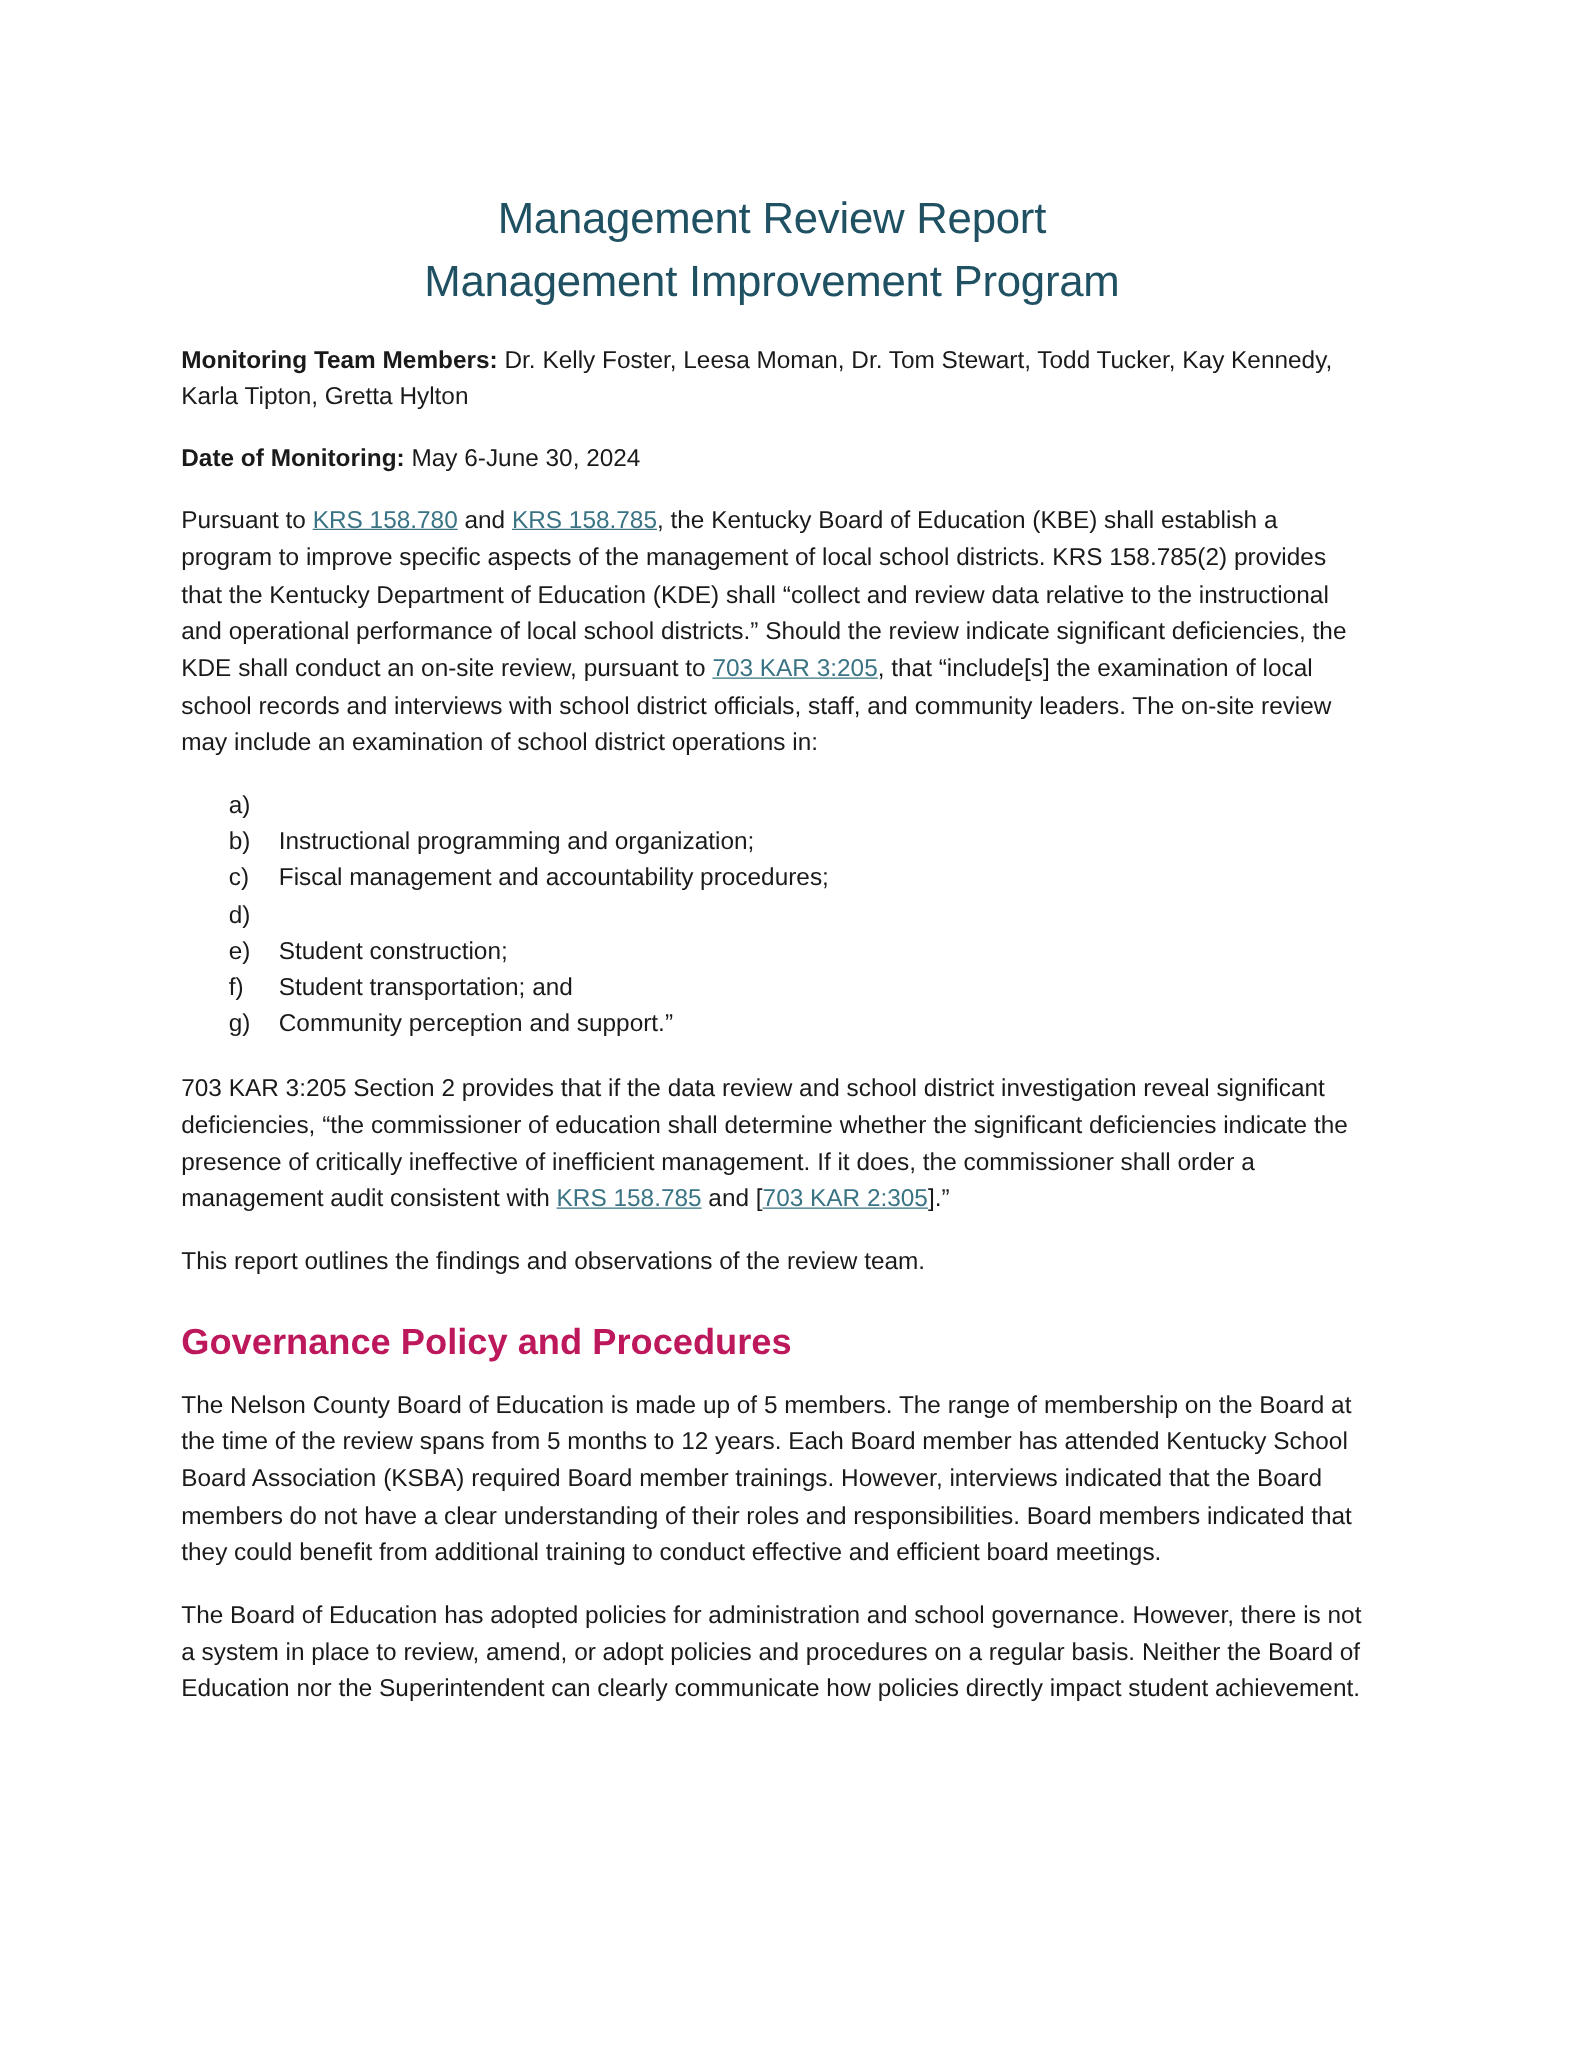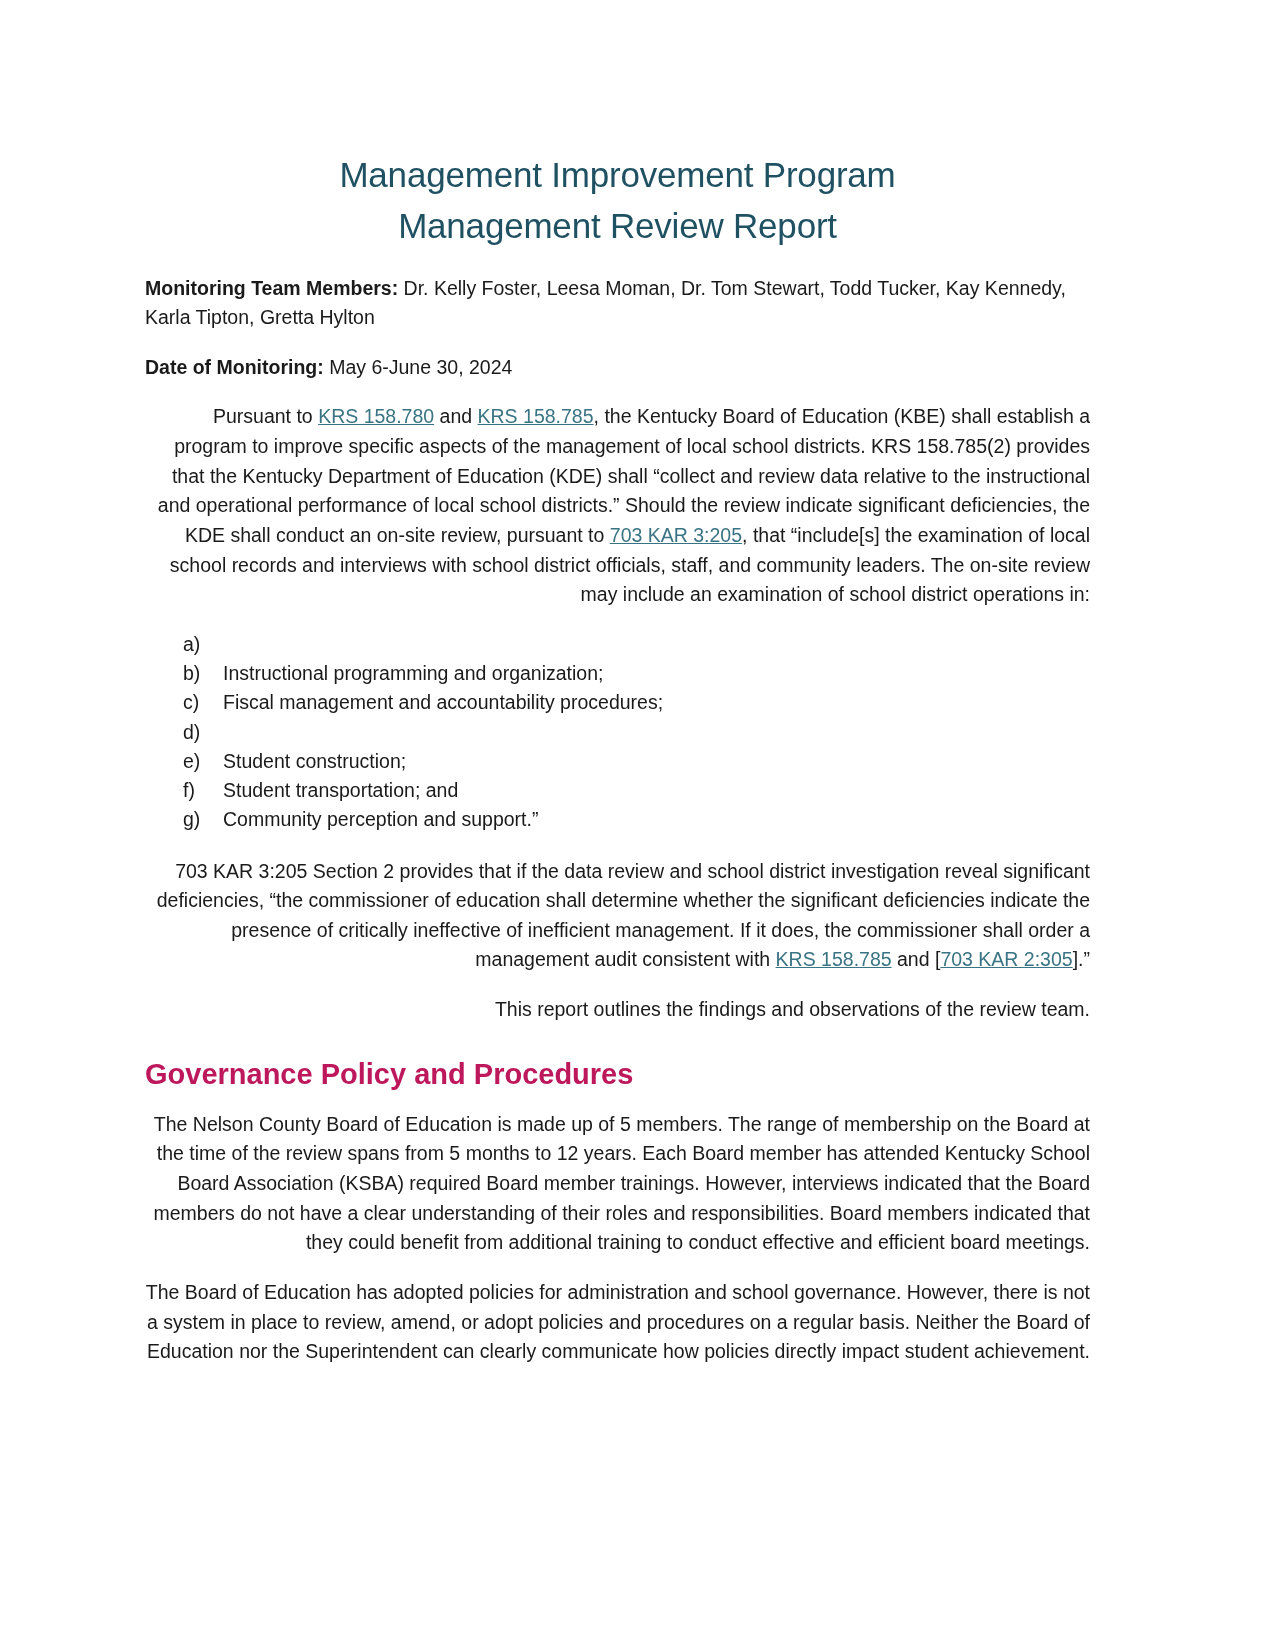--- a/index.html
+++ b/index.html
@@ -39,21 +39,21 @@
   }
   .meta-label {
     font-weight: bold;
   }
 
   p.body-para {
     font-size: 19.5px;
     line-height: 1.52;
     margin: 0 0 20px 0;
     color: #1a1a1a;
-    text-align: right;
+    text-align: left;
   }
 
   a.doclink {
     color: #3a7484;
     text-decoration: underline;
   }
 
   ol.lettered {
     list-style: none;
     margin: 4px 0 22px 0;
@@ -79,22 +79,22 @@
     margin: 30px 0 16px 0;
     line-height: 1.35;
   }
 </style>
 </head>
 <body>
 
 <div class="page">
 
   <h1 class="doc-title">
+    <span class="tline">Management Review Report</span>
     <span class="tline">Management Improvement Program</span>
-    <span class="tline">Management Review Report</span>
   </h1>
 
   <div class="meta-line">
     <span class="meta-label">Monitoring Team Members:</span>
     <span>Dr. Kelly Foster, Leesa Moman, Dr. Tom Stewart, Todd Tucker, Kay Kennedy, Karla Tipton, Gretta Hylton</span>
   </div>
 
   <div class="meta-line">
     <span class="meta-label">Date of Monitoring:</span>
     <span>May 6-June 30, 2024</span>

